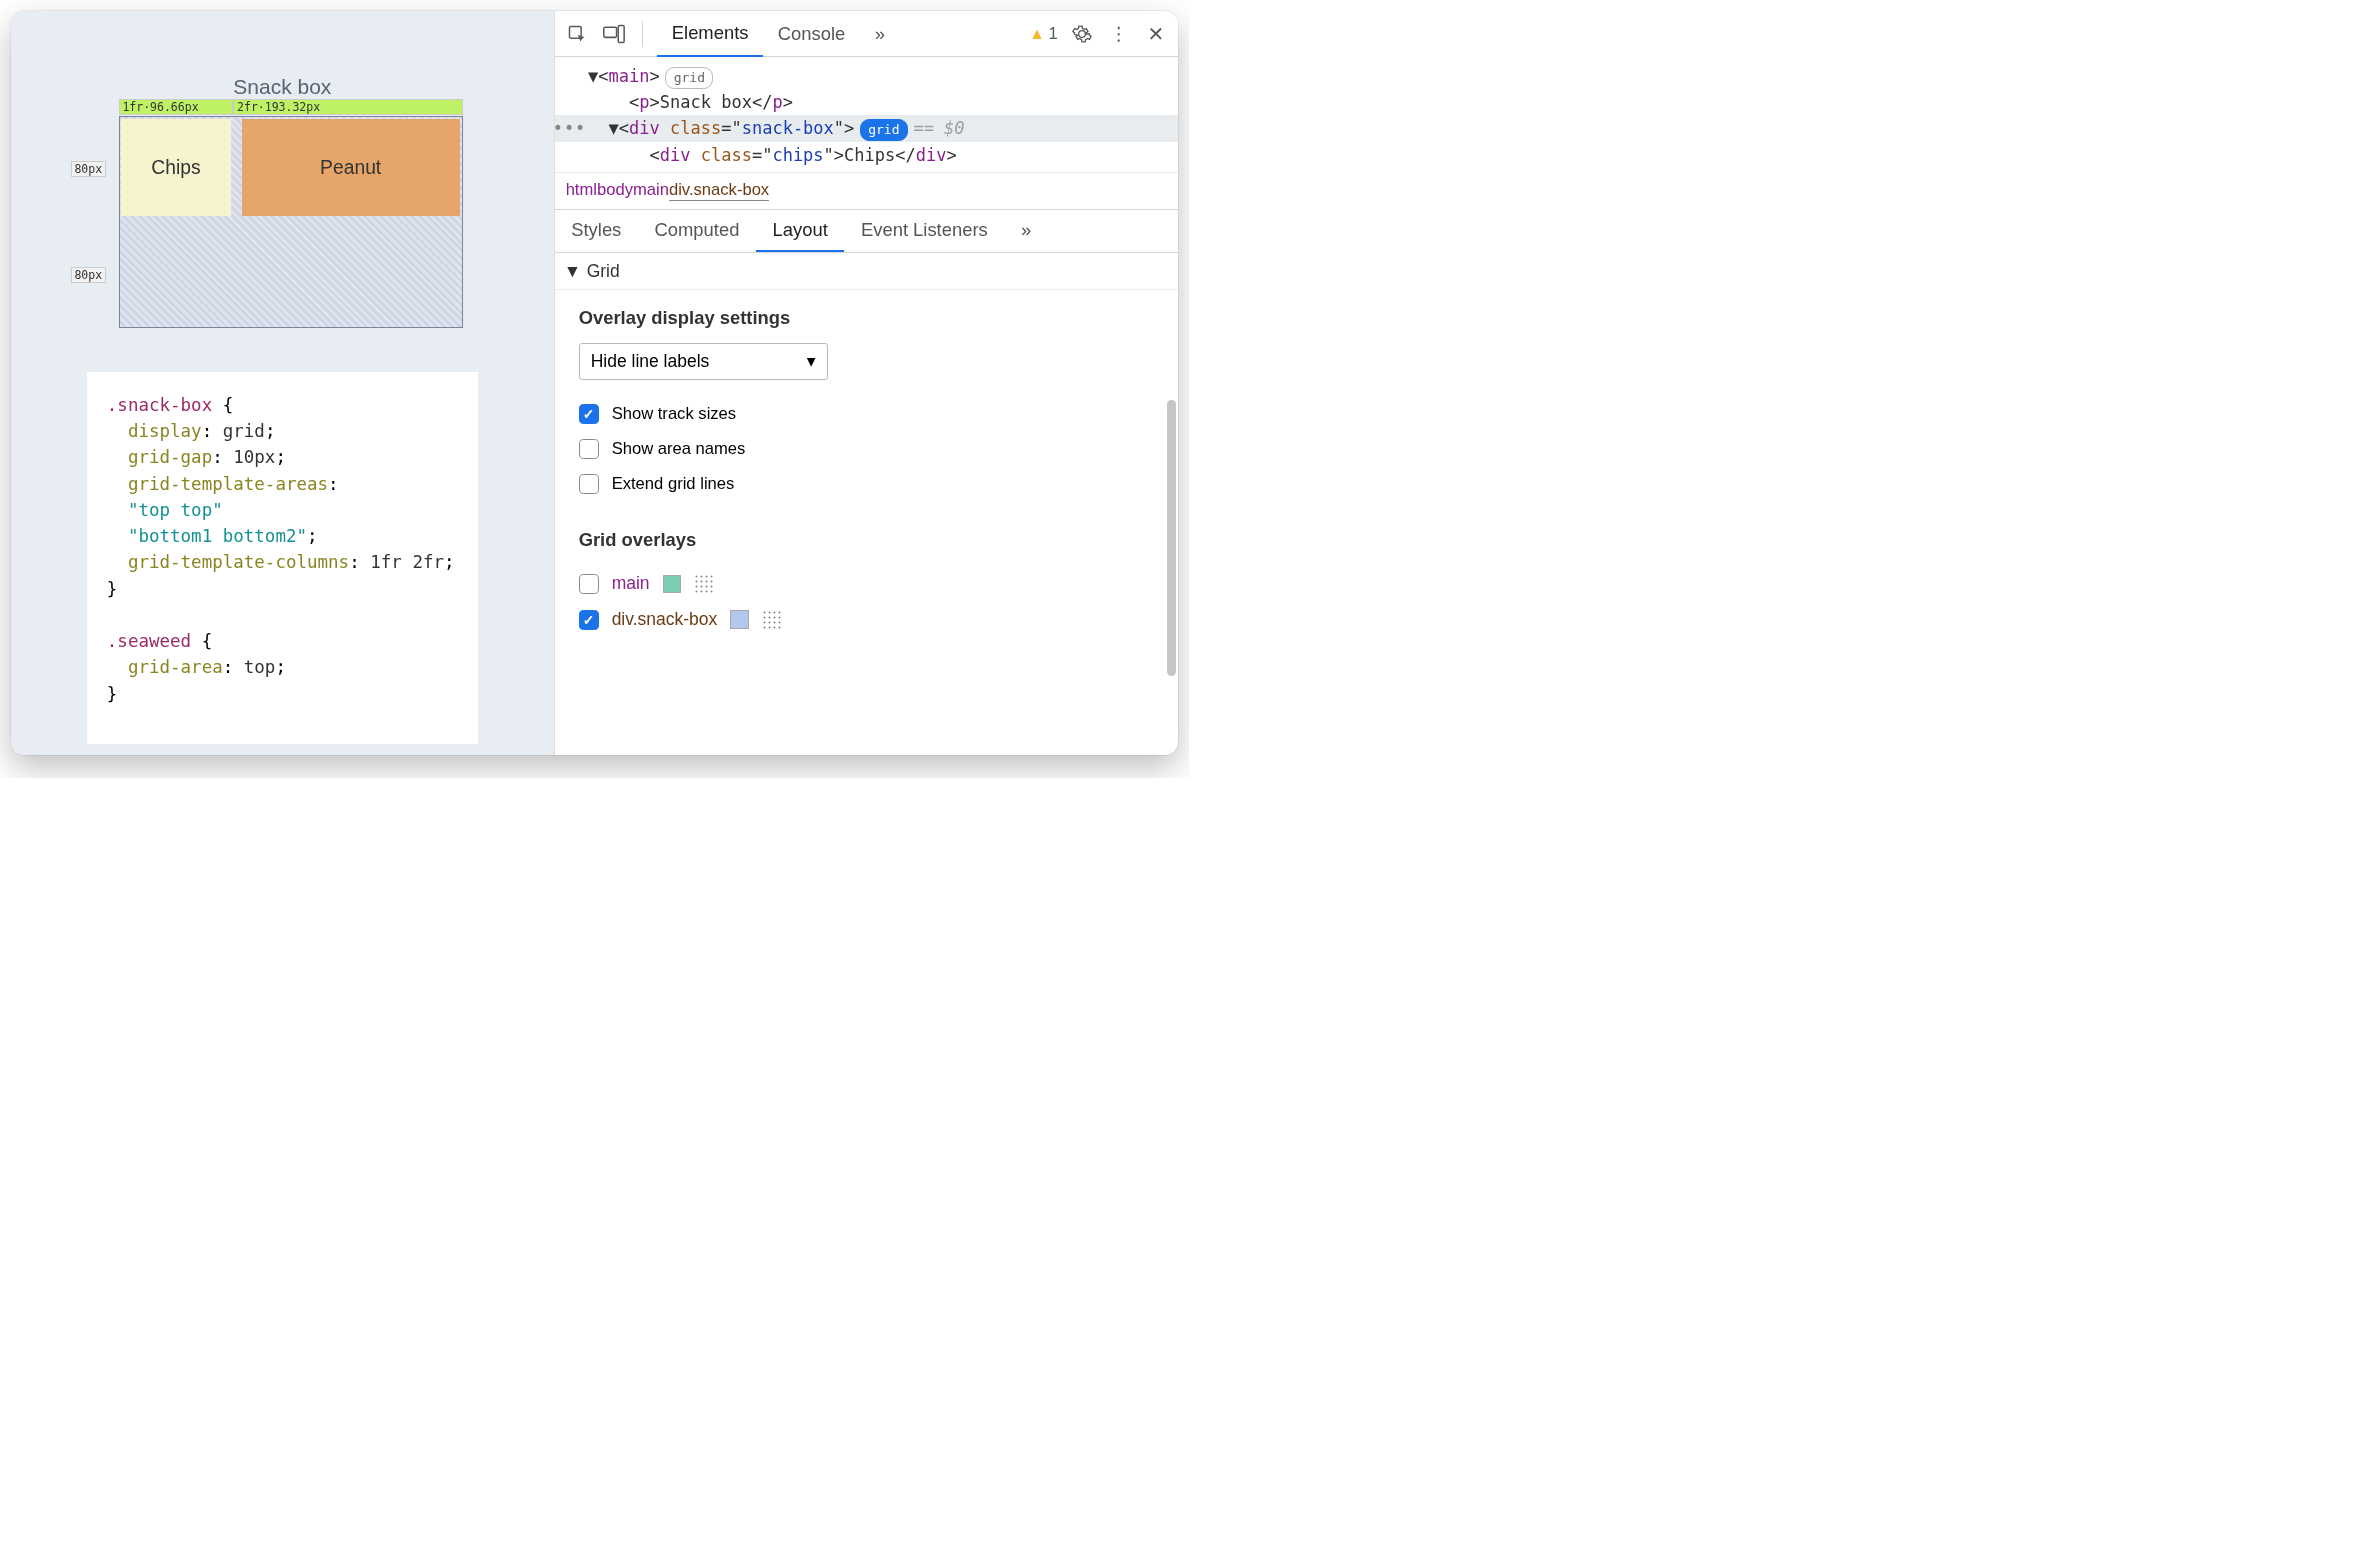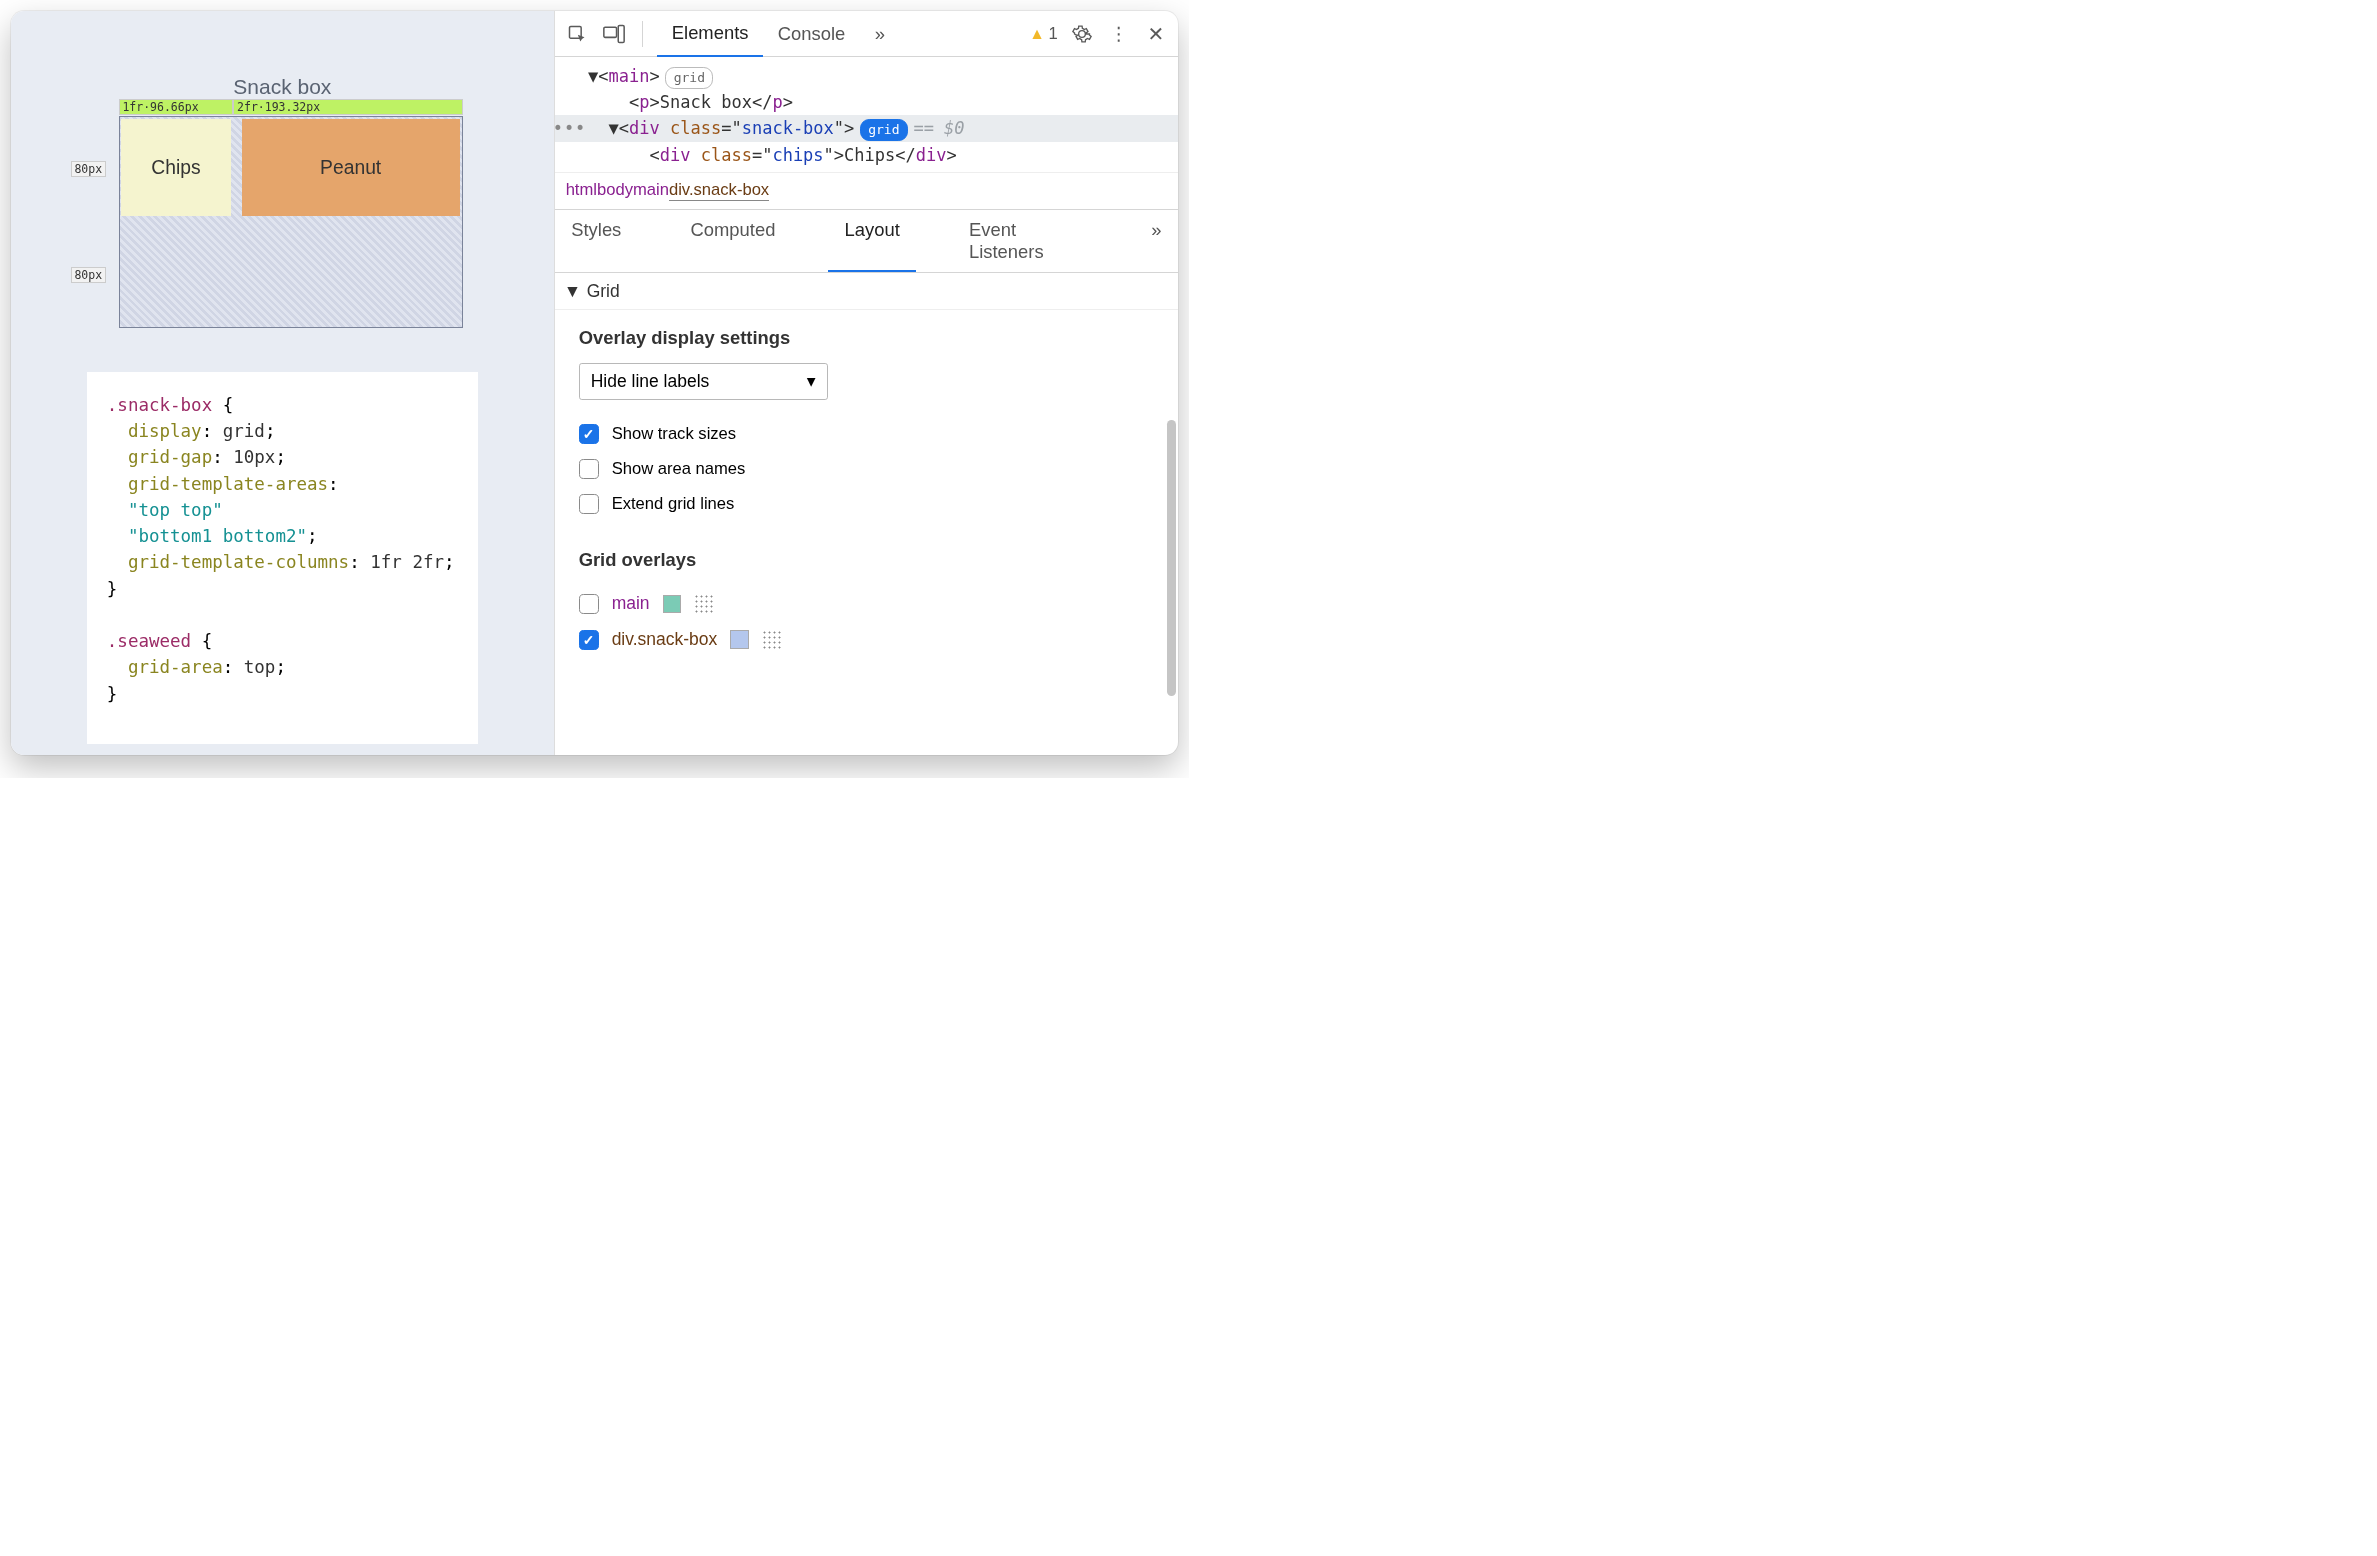--- a/index.html
+++ b/index.html
@@ -182,21 +182,20 @@
 }
 .breadcrumbs .crumb { color: #8a2190; cursor: pointer; }
 .breadcrumbs .crumb.active {
   color: #6a3c14;
   border-bottom: 1.8px solid #888;
 }
 
 .dt-subtabs {
   display: flex;
   border-bottom: 0.9px solid #d5d5d5;
-  gap: 36px;
 }
 .dt-subtabs .tab {
   padding: 9.2px 16.6px;
   color: #555;
   font-size: 18.4px;
   cursor: pointer;
 }
 .dt-subtabs .tab.active { color: #222; border-bottom: 2.8px solid #1a73e8; }
 
 .layout-body {

